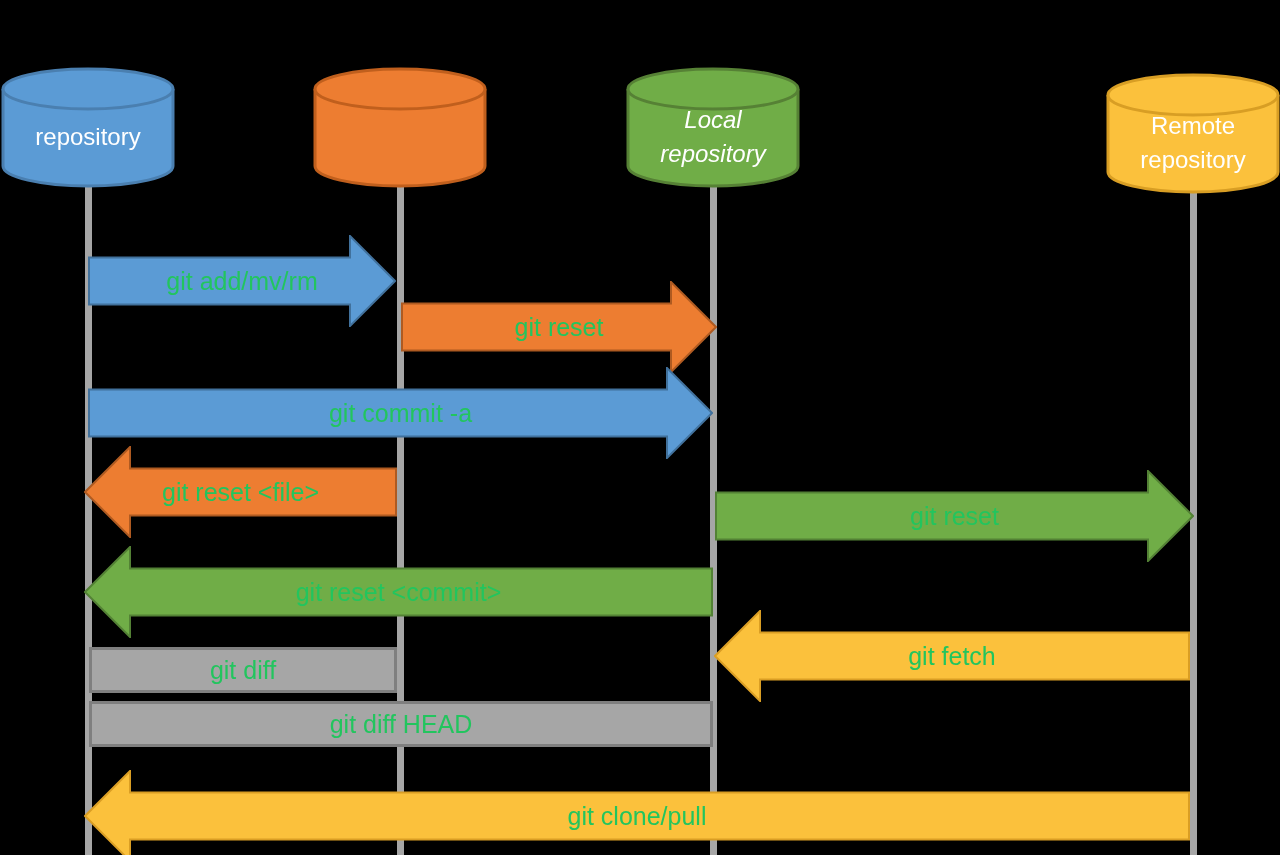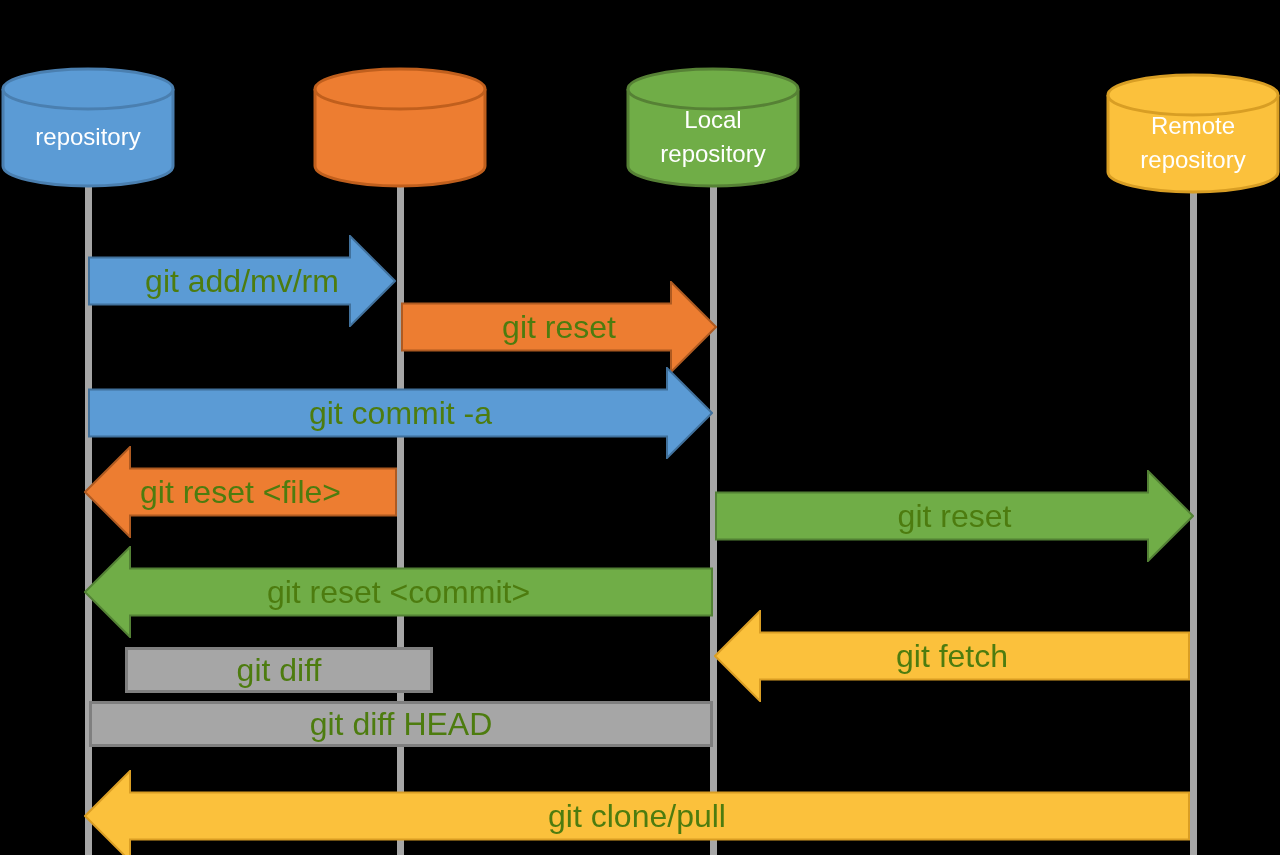--- a/index.html
+++ b/index.html
@@ -13,21 +13,21 @@
   .node-label{
     position:absolute;left:0;right:0;top:16px;bottom:0;
     display:flex;flex-direction:column;align-items:center;justify-content:center;
     color:#ffffff;font-size:24px;line-height:34px;text-align:center;z-index:4;
   }
   .command{position:absolute;z-index:2;}
   .command svg{position:absolute;left:0;top:0;display:block;}
   .cmd-label{
     position:absolute;left:0;right:0;top:0;bottom:0;
     display:flex;align-items:center;justify-content:center;
-    color:#4d7c0f;font-size:32px;white-space:nowrap;
+    color:#22c55e;font-size:25px;white-space:nowrap;
   }
 </style>
 </head>
 <body>
 
 <div id="stage">
     <div class="lifeline" style="left: 84.5px; top: 185px; height: 670px;"></div>
     <div class="lifeline" style="left: 396.5px; top: 185px; height: 670px;"></div>
     <div class="lifeline" style="left: 709.5px; top: 185px; height: 670px;"></div>
     <div class="lifeline" style="left: 1189.5px; top: 185px; height: 670px;"></div>
@@ -66,21 +66,21 @@
         <polygon points="628,22.5 46,22.5 46,1 1,46 46,91 46,69.5 628,69.5" fill="#70ad47" stroke="#538135" stroke-width="2"></polygon>
       </svg>
       <div class="cmd-label">git reset &lt;commit&gt;</div>
     </div>
     <div class="command" style="left: 714px; top: 610px; width: 476px; height: 92px;">
       <svg width="476" height="92">
         <polygon points="475,22.5 46,22.5 46,1 1,46 46,91 46,69.5 475,69.5" fill="#fbc13c" stroke="#da9e24" stroke-width="2"></polygon>
       </svg>
       <div class="cmd-label">git fetch</div>
     </div>
-    <div class="command" style="left: 89px; top: 647px; width: 308px; height: 46px; margin-left: 36px;">
+    <div class="command" style="left: 89px; top: 647px; width: 308px; height: 46px;">
       <svg width="308" height="46">
         <rect x="1.5" y="1.5" width="305" height="43" fill="#a6a6a6" stroke="#7f7f7f" stroke-width="3"></rect>
       </svg>
       <div class="cmd-label">git diff</div>
     </div>
     <div class="command" style="left: 89px; top: 701px; width: 624px; height: 46px; text-align: right;">
       <svg width="624" height="46">
         <rect x="1.5" y="1.5" width="621" height="43" fill="#a6a6a6" stroke="#7f7f7f" stroke-width="3"></rect>
       </svg>
       <div class="cmd-label">git diff HEAD</div>
@@ -99,21 +99,21 @@
       <div class="node-label">
         <span>repository</span>
       </div>
     </div>
     <div class="node" style="left: 312px; top: 66px;">
       <svg width="176" height="126">
         <path d="M3 23 V100 A85 20 0 0 0 173 100 V23" fill="#ed7d31" stroke="#c05f1d" stroke-width="3"></path>
         <ellipse cx="88" cy="23" rx="85" ry="20" fill="#ed7d31" stroke="#c05f1d" stroke-width="3"></ellipse>
       </svg>
     </div>
-    <div class="node" style="left: 625px; top: 66px;">
+    <div class="node" style="left: 625px; top: 66px; font-style: italic;">
       <svg width="176" height="126">
         <path d="M3 23 V100 A85 20 0 0 0 173 100 V23" fill="#70ad47" stroke="#568135" stroke-width="3"></path>
         <ellipse cx="88" cy="23" rx="85" ry="20" fill="#70ad47" stroke="#568135" stroke-width="3"></ellipse>
       </svg>
       <div class="node-label">
         <span>Local</span>
         <span>repository</span>
       </div>
     </div>
     <div class="node" style="left: 1105px; top: 72px;">

